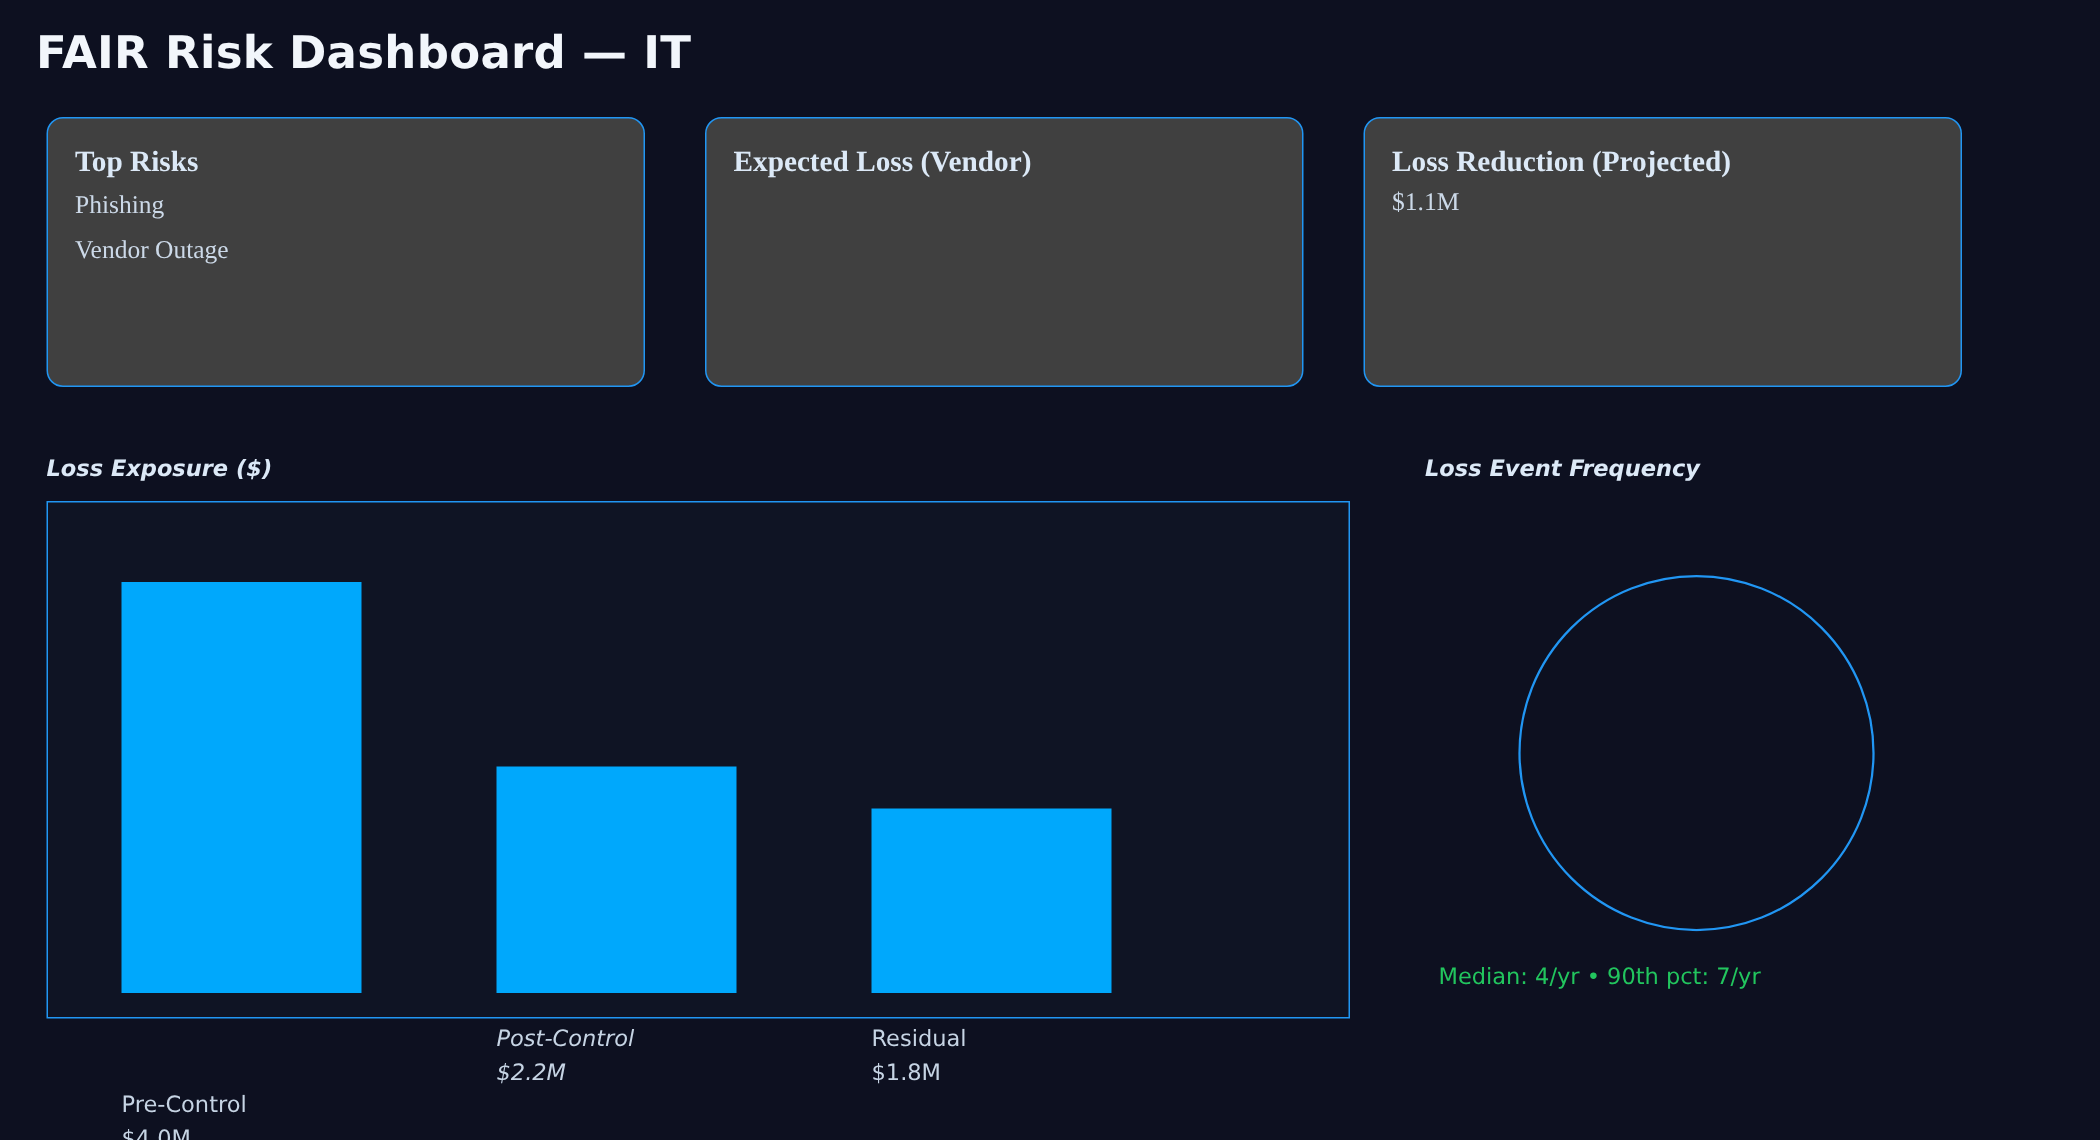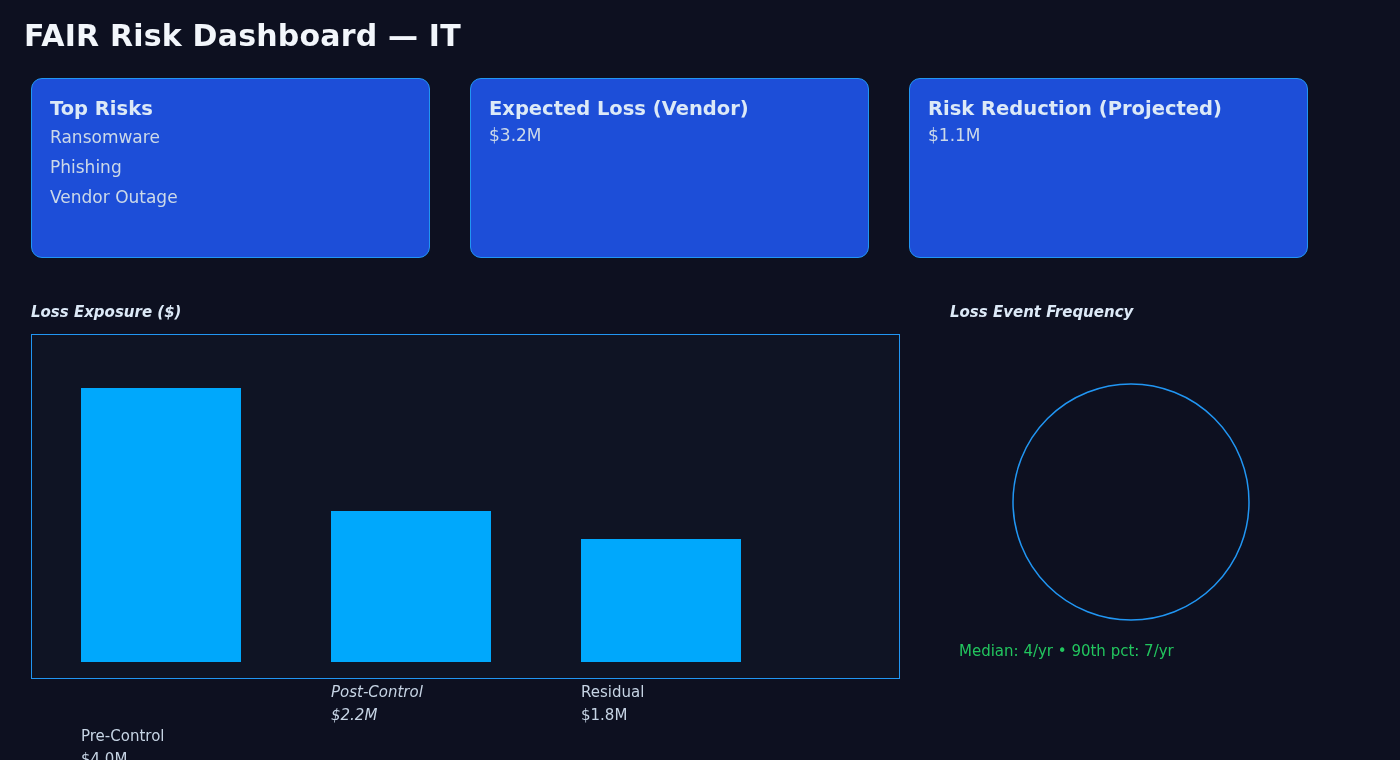--- a/index.html
+++ b/index.html
@@ -39,24 +39,25 @@
     height: 180px;
     display: flex;
     gap: 40px;
   }
 
   .kpi-card {
     width: 399px;
     height: 180px;
     border: 1.6px solid #2196f3;
     border-radius: 11px;
-    background: #1d4ed8;
+    background: #404040;
     padding: 17px 18px 0 18px;
     overflow: visible;
     position: relative;
+    font-family: Liberation Serif, serif;
   }
 
   .kpi-card-title {
     font-size: 19.5px;
     font-weight: bold;
     color: #dce9f7;
     white-space: nowrap;
     line-height: 1.32;
   }
 
@@ -162,33 +163,31 @@
 </head>
 <body>
 
 <div class="page-title">FAIR Risk Dashboard — IT</div>
 
 <div class="kpi-row">
 
   <div class="kpi-card">
     <div class="kpi-card-title">Top Risks</div>
     <ul class="kpi-list">
-      <li>Ransomware</li>
       <li>Phishing</li>
       <li>Vendor Outage</li>
     </ul>
   </div>
 
   <div class="kpi-card">
     <div class="kpi-card-title">Expected Loss (Vendor)</div>
-    <div class="kpi-card-value">$3.2M</div>
   </div>
 
   <div class="kpi-card">
-    <div class="kpi-card-title">Risk Reduction (Projected)</div>
+    <div class="kpi-card-title">Loss Reduction (Projected)</div>
     <div class="kpi-card-value">$1.1M</div>
   </div>
 
 </div>
 
 <div class="section-heading" id="loss-exposure-heading">Loss Exposure ($)</div>
 
 <div class="section-heading" id="loss-frequency-heading">Loss Event Frequency</div>
 
 <div class="bar-panel"></div>

